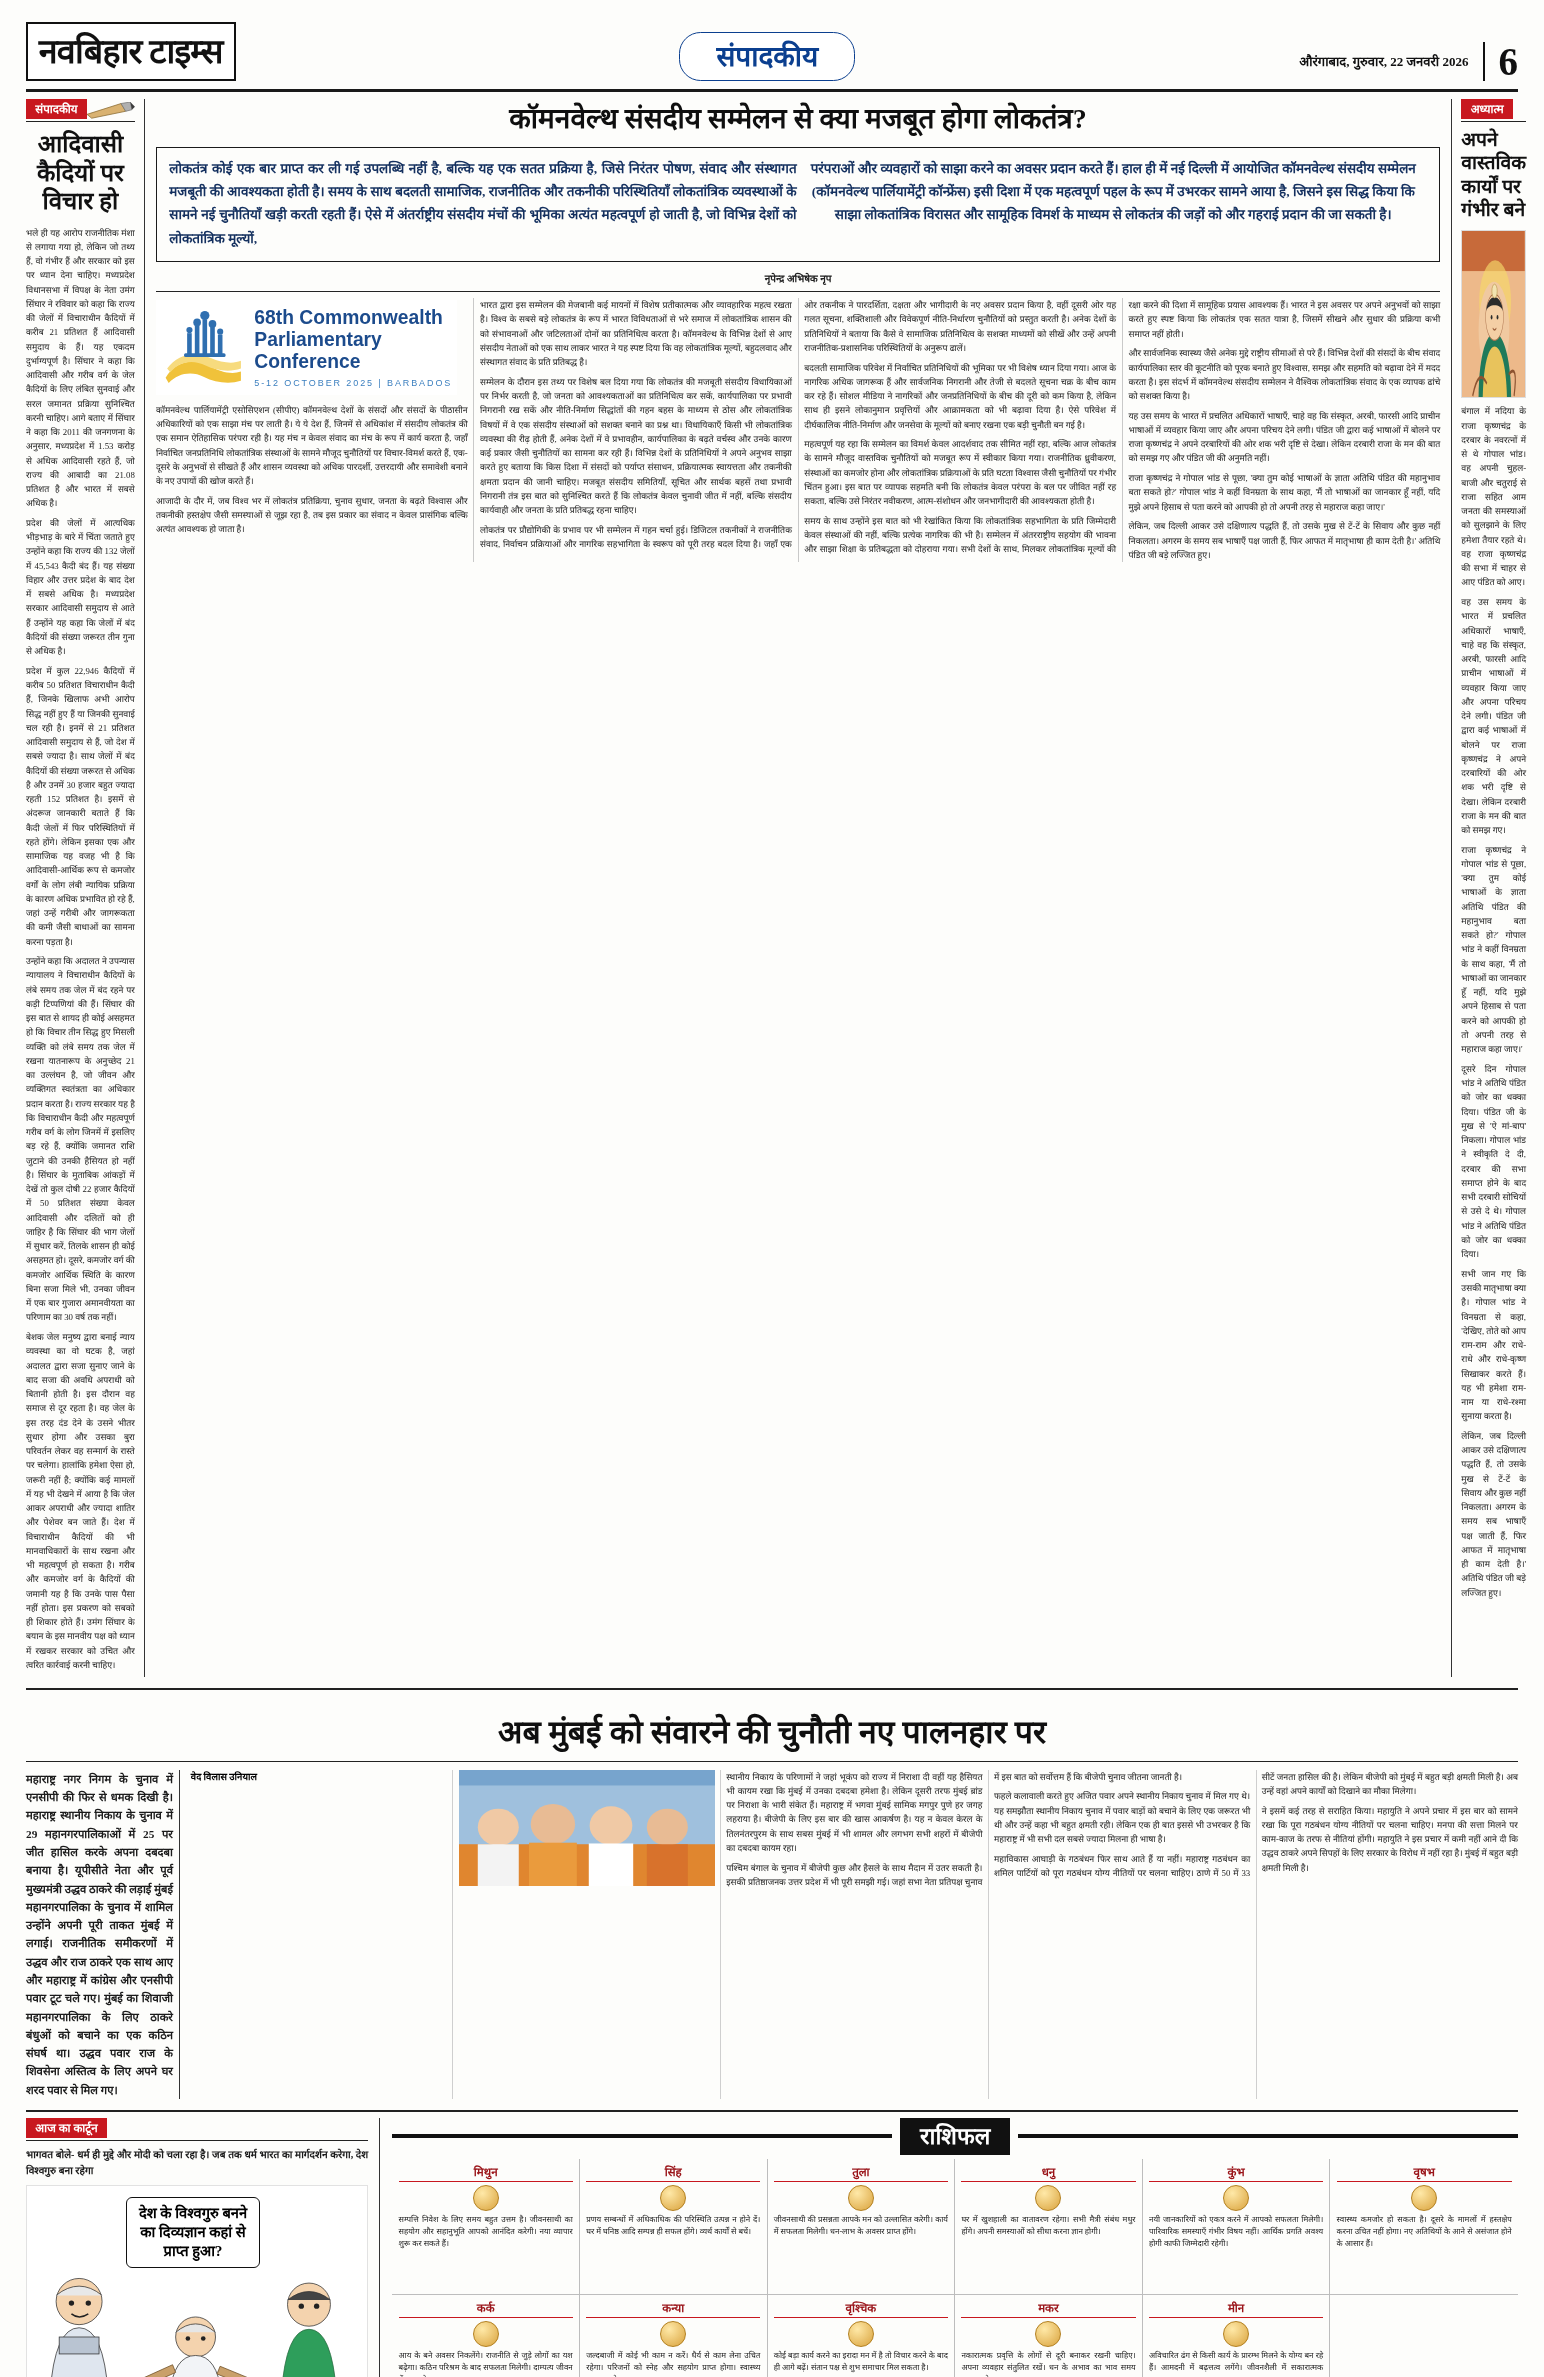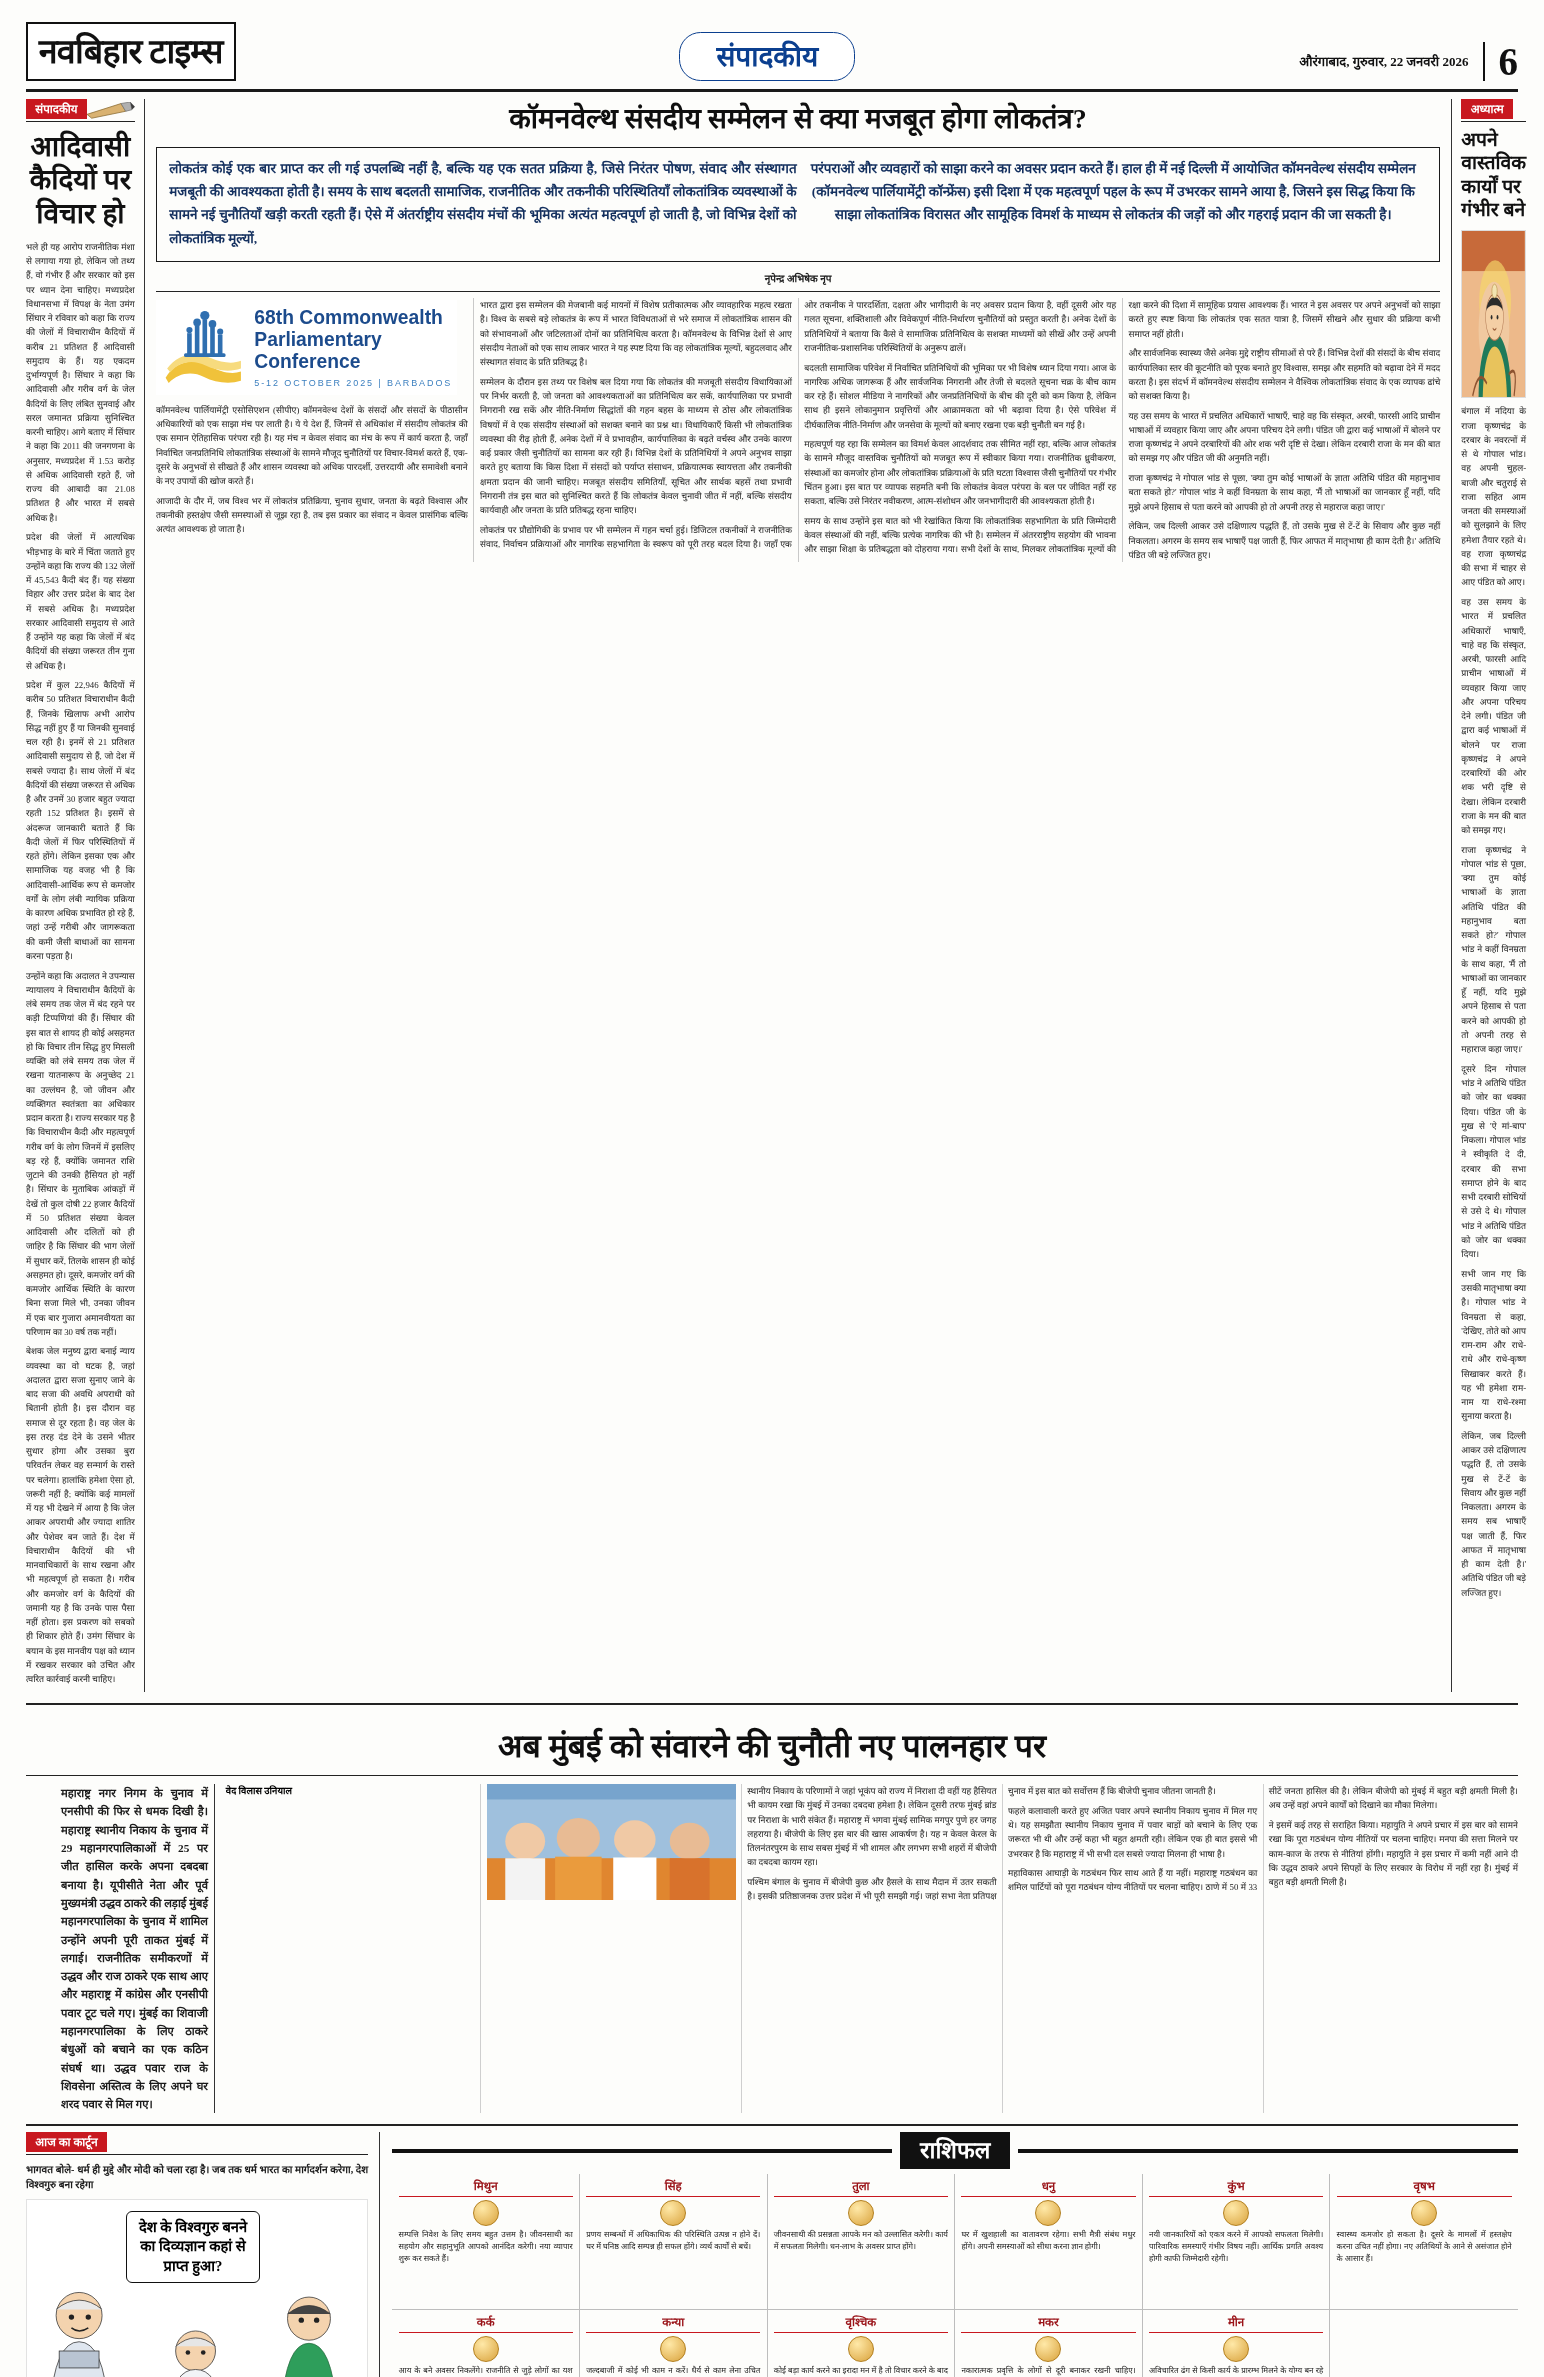--- a/index.html
+++ b/index.html
@@ -119,21 +119,21 @@
     padding: 0 10.8px;
   }
   .col-right {
     width: 164px;
     padding-left: 9.3px;
     border-left: 0.8px solid #333;
   }
 
   .headline-left {
     font-family: "Liberation Serif", serif;
-    font-size: 28px;
+    font-size: 24px;
     font-weight: bold;
     line-height: 1.2;
     text-align: center;
     color: #111;
     margin: 7.7px 0 9.3px 0;
   }
 
   .big-headline {
     font-family: "Liberation Serif", serif;
     font-size: 28px;
@@ -232,21 +232,20 @@
   .mumbai-lead {
     width: 154px;
     padding-right: 6px;
     border-right: 0.8px solid #333;
     font-family: "Liberation Serif", serif;
     font-size: 11.3px;
     font-weight: bold;
     line-height: 1.62;
     text-align: justify;
     color: #1b1b1b;
-    margin-left: 35px;
   }
   .mumbai-body {
     flex: 1;
     padding-left: 10.8px;
     column-count: 5;
     column-gap: 11.6px;
     column-rule: 0.8px solid #cfcfcf;
   }
   .photo-strip {
     width: 100%;

